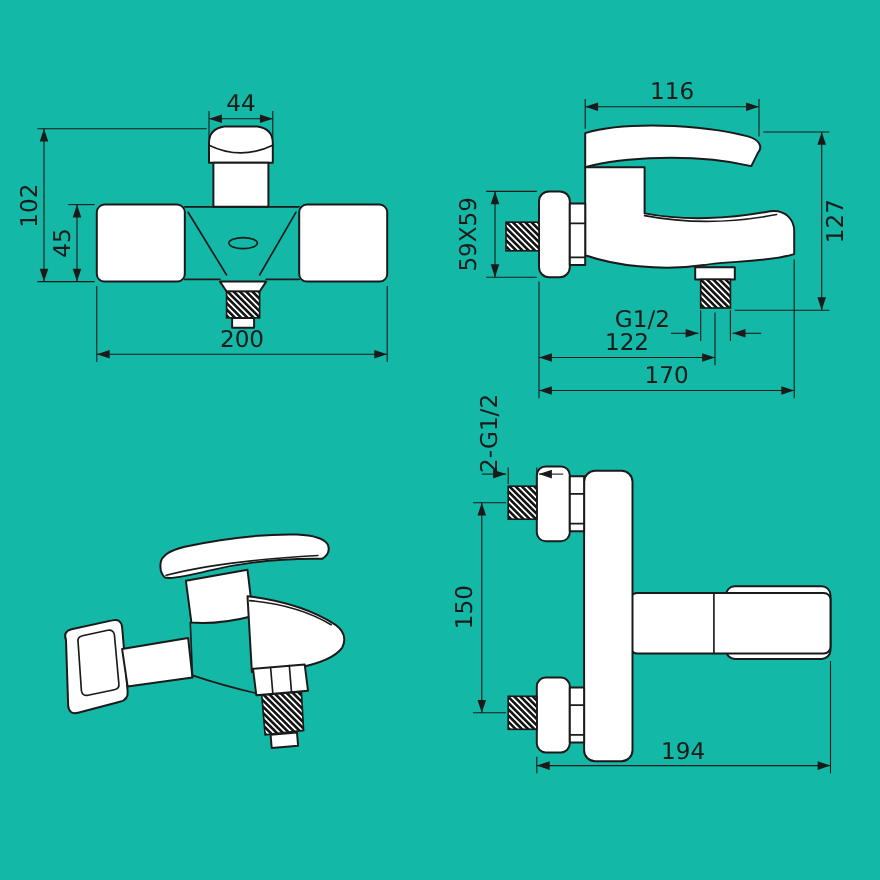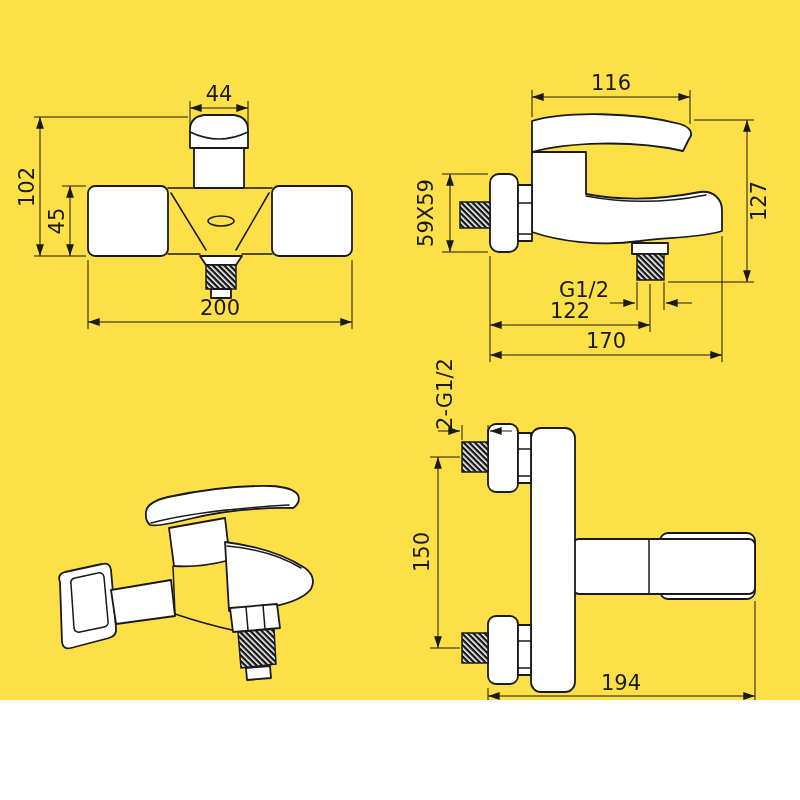--- a/index.html
+++ b/index.html
@@ -1,16 +1,16 @@
 <!DOCTYPE html>
 <html><head>
 <meta charset="utf-8">
 <style>
   html,body{margin:0;padding:0;background:#ffffff;}
-  .stage{width:800px;height:700px;position:relative;background:#fde047;overflow:hidden;text-align:center;}
+  .stage{width:800px;height:800px;position:relative;background:#14b8a6;overflow:hidden;text-align:center;}
   svg{display:block;}
   svg text{font-family:"DejaVu Sans","Liberation Sans",sans-serif;font-size:21px;fill:#1a1a1a;}
   .ln{fill:#ffffff;stroke:#1a1a1a;stroke-width:1.8;stroke-linejoin:round;}
   .ln2{fill:none;stroke:#1a1a1a;stroke-width:1.5;stroke-linejoin:round;stroke-linecap:round;}
   .ext{stroke:#1a1a1a;stroke-width:1;fill:none;}
   .dim{stroke:#1a1a1a;stroke-width:1;fill:none;marker-start:url(#arr);marker-end:url(#arr);}
   .dimE{stroke:#1a1a1a;stroke-width:1;fill:none;marker-end:url(#arr);}
   .thr{fill:url(#thread);stroke:#1a1a1a;stroke-width:1.5;}
 </style>
 </head>

